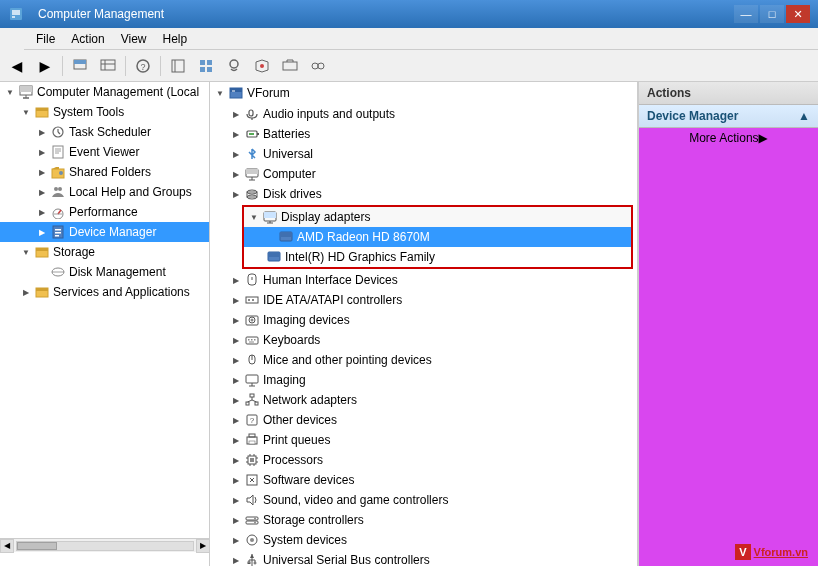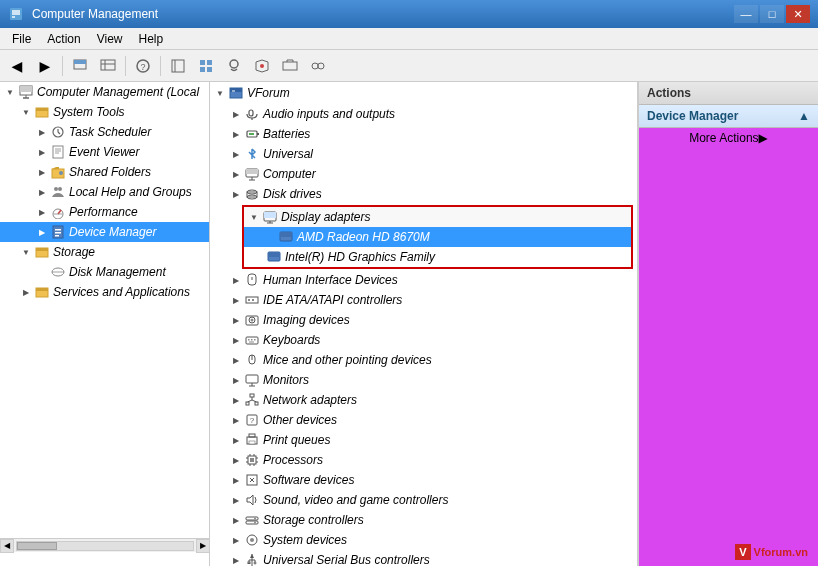--- a/index.html
+++ b/index.html
@@ -18,21 +18,21 @@
       height: 28px;
       display: flex;
       align-items: center;
       justify-content: space-between;
       padding: 0 8px;
       color: white;
     }
     .title-bar-left {
       display: flex;
       align-items: center;
-      gap: 8px;
+      gap: 14px;
     }
     .title-bar-icon {
       width: 16px;
       height: 16px;
       display: flex;
       align-items: center;
       justify-content: center;
     }
     .title-bar-title {
       font-size: 12px;
@@ -57,20 +57,21 @@
     .title-btn.close { background: #c0392b; }
 
     
     .menu-bar {
       background: #f0f0f0;
       height: 22px;
       display: flex;
       align-items: center;
       border-bottom: 1px solid #ccc;
       padding: 0 4px;
+      margin-left: 24px;
     }
     .menu-item {
       padding: 2px 8px;
       cursor: pointer;
       font-size: 12px;
     }
 
     
     .toolbar {
       background: #f0f0f0;
@@ -184,21 +185,20 @@
       height: 16px;
       display: inline-flex;
       align-items: center;
       justify-content: center;
       flex-shrink: 0;
       margin-right: 3px;
     }
 
     .tree-label {
       font-size: 12px;
-      font-style: italic;
     }
 
     
     .indent-0 { padding-left: 2px; }
     .indent-1 { padding-left: 18px; }
     .indent-2 { padding-left: 34px; }
 
     
     .m-indent-0 { padding-left: 2px; }
     .m-indent-1 { padding-left: 18px; }
@@ -644,21 +644,21 @@
 
     <div class="tree-item m-indent-1">
       <span class="expand-arrow">▶</span>
       <span class="node-icon">
         <svg width="14" height="14" viewBox="0 0 14 14">
             <rect x="1" y="2" width="12" height="8" rx="1" fill="none" stroke="#555" stroke-width="1"></rect>
             <line x1="4" y1="13" x2="10" y2="13" stroke="#555" stroke-width="1"></line>
             <line x1="7" y1="10" x2="7" y2="13" stroke="#555" stroke-width="1"></line>
           </svg>
       </span>
-      <span class="tree-label">Monitors</span>
+      <span class="tree-label">Imaging</span>
     </div>
 
     <div class="tree-item m-indent-1">
       <span class="expand-arrow">▶</span>
       <span class="node-icon">
         <svg width="14" height="14" viewBox="0 0 14 14">
             <rect x="5" y="1" width="4" height="3" fill="none" stroke="#555" stroke-width="1"></rect>
             <rect x="1" y="9" width="3" height="3" fill="none" stroke="#555" stroke-width="1"></rect>
             <rect x="10" y="9" width="3" height="3" fill="none" stroke="#555" stroke-width="1"></rect>
             <line x1="7" y1="4" x2="7" y2="7" stroke="#555" stroke-width="1"></line>
@@ -785,14 +785,14 @@
     <div class="actions-item">
       <span>More Actions</span>
       <span>▶</span>
     </div>
   </div>
 
 </div>
 
 <div style="position:fixed; bottom:6px; right:10px; display:flex; align-items:center; z-index:100;">
   <span style="background:#cc2222; color:white; font-size:11px; font-weight:bold; padding:2px 4px; margin-right:3px;">V</span>
-  <span style="color:#cc2222; font-size:11px; font-weight:bold;">Vforum.vn</span>
+  <span style="color:#cc2222; font-size:11px; font-weight:bold;text-decoration:underline;">Vforum.vn</span>
 </div>
 
 </body></html>

